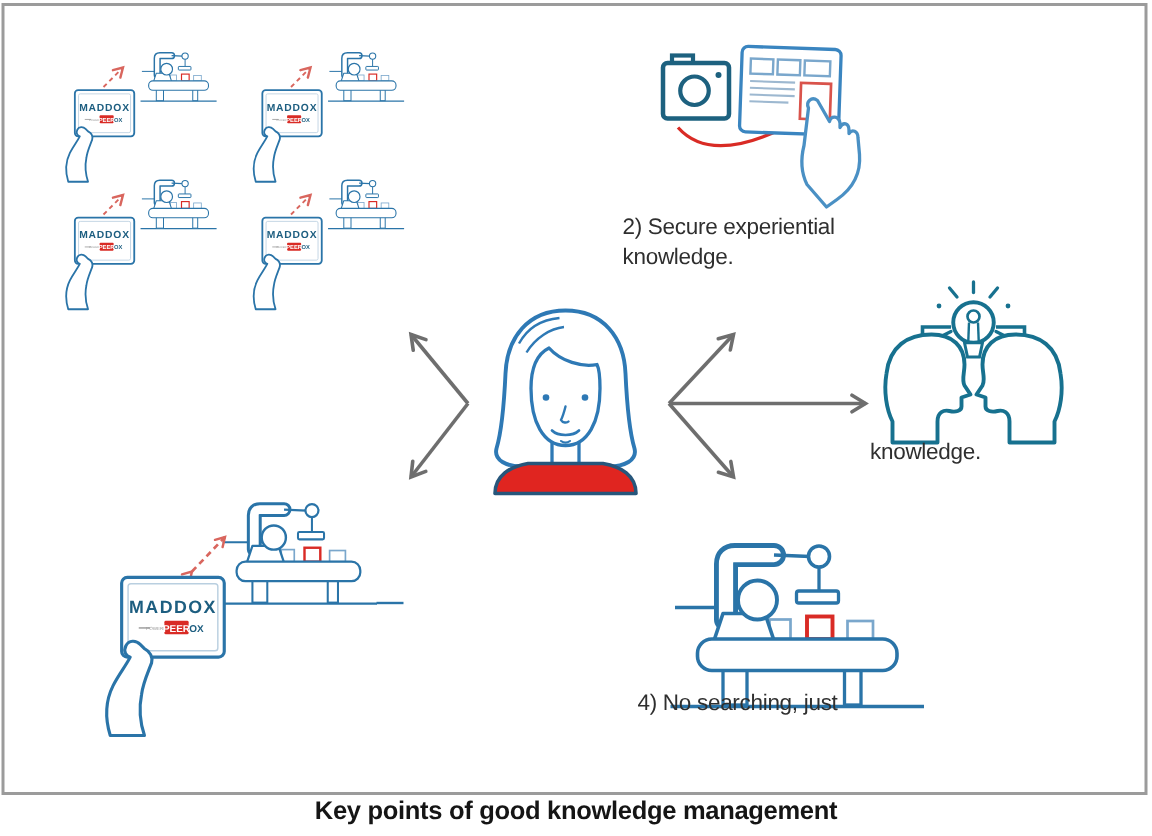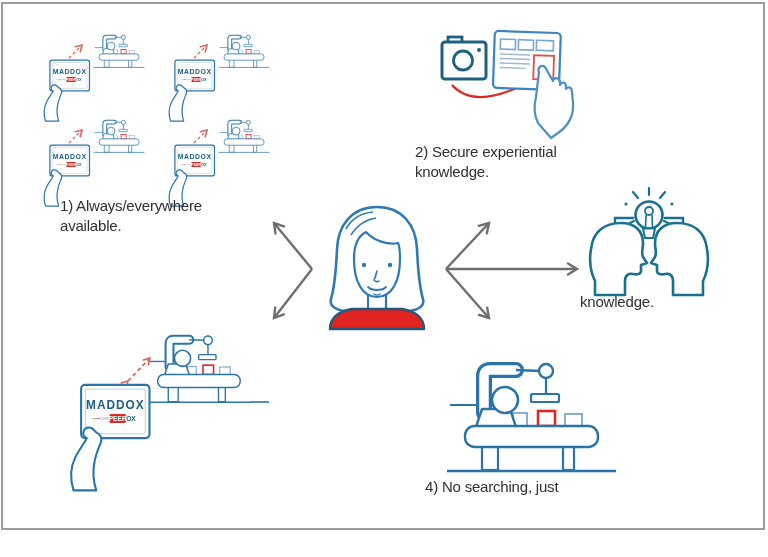--- a/index.html
+++ b/index.html
@@ -154,28 +154,25 @@
   </svg>
 
   <svg class="abs" style="left:0;top:0;pointer-events:none" width="768" height="557" viewBox="0 0 768 557">
     <line x1="312" y1="269" x2="274" y2="223" stroke="#6e6e6e" stroke-width="2.4" marker-end="url(#ah-gray)"></line>
     <line x1="312" y1="269" x2="274" y2="318" stroke="#6e6e6e" stroke-width="2.4" marker-end="url(#ah-gray)"></line>
     <line x1="446" y1="269" x2="489" y2="223" stroke="#6e6e6e" stroke-width="2.4" marker-end="url(#ah-gray)"></line>
     <line x1="446" y1="269" x2="577" y2="269" stroke="#6e6e6e" stroke-width="2.4" marker-end="url(#ah-gray)"></line>
     <line x1="446" y1="269" x2="489" y2="318" stroke="#6e6e6e" stroke-width="2.4" marker-end="url(#ah-gray)"></line>
   </svg>
 
-  <div class="label" style="left:60px;top:196px;width:220px">
-    <span>1) Always/everywhere</span>
-    <span>available.</span>
-  </div>
   <div class="label" style="left:415px;top:142px;width:210px">
     <span>2) Secure experiential</span>
     <span>knowledge.</span>
   </div>
   <div class="label" style="left:580px;top:292px;width:142px">
     <span>knowledge.</span>
   </div>
-  <div class="label" style="left:425px;top:477px;width:210px">
+  <div class="label" style="left:425px;top:459px;width:210px">
     <span>4) No searching, just</span>
   </div>
 
+  <div id="caption">Key points of good knowledge management</div>
 </div>
 
 </body></html>

